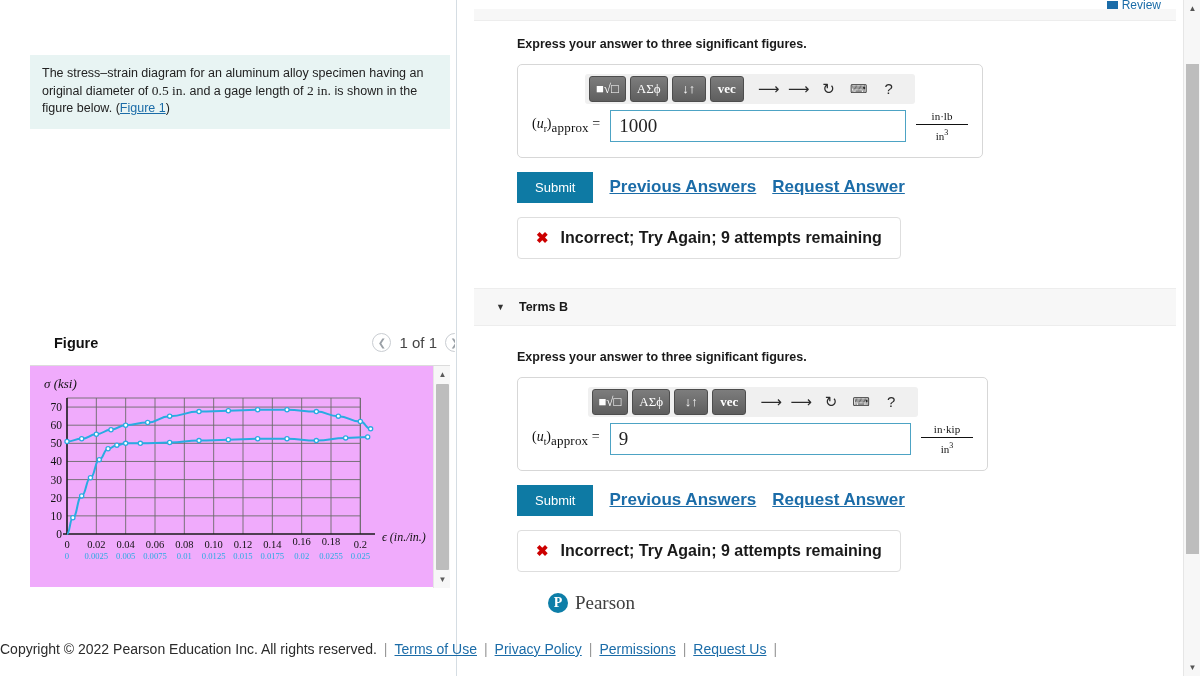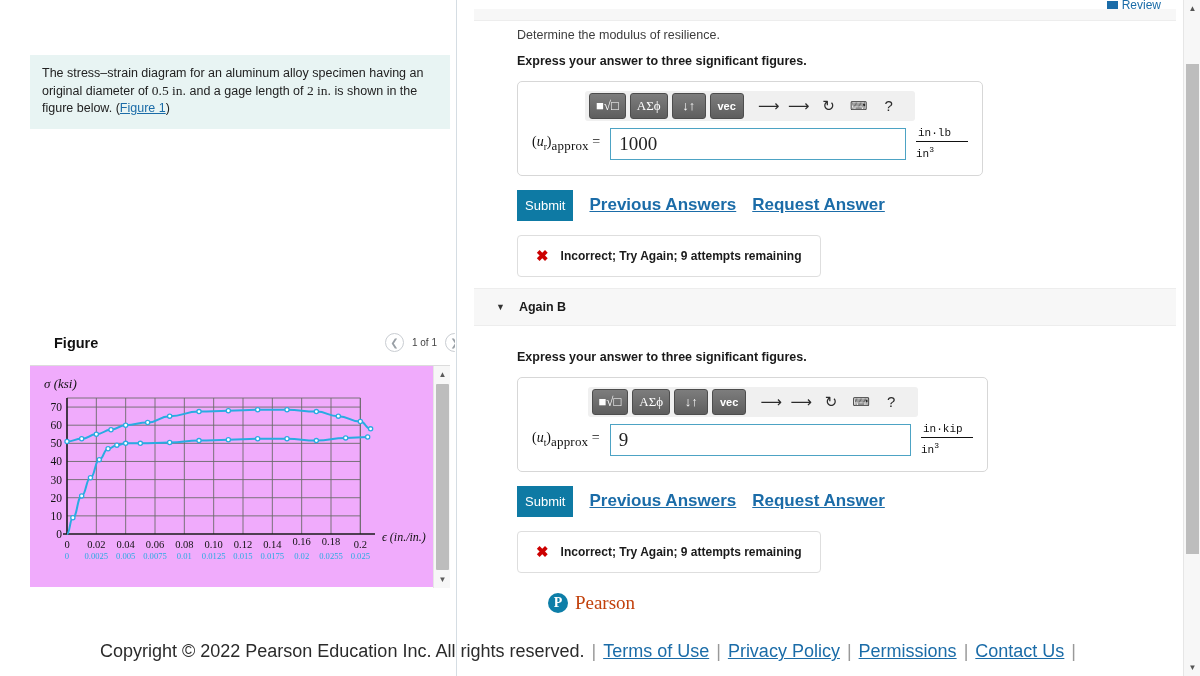--- a/index.html
+++ b/index.html
@@ -39,21 +39,21 @@
   .fig-nav {
     position: absolute; right: 10px; top: 0;
     display: flex; align-items: center; gap: 8px;
   }
   .fig-nav-btn {
     width: 19px; height: 19px; border-radius: 50%;
     border: 1px solid #c9cdd2; background: #fff;
     color: #9aa0a6; font-size: 10px; line-height: 17px; text-align: center;
     cursor: pointer;
   }
-  .fig-count { font-size: 10px; color: #444; }
+  .fig-count { font-size: 15px; color: #444; }
 
   .figure-panel {
     position: absolute; left: 30px; top: 365px;
     width: 420px; height: 222px;
     border-top: 1px solid #dcdcdc;
     background: #f0abfc;
   }
   .figure-canvas { position: absolute; left: 0; top: 0; width: 400px; height: 222px; }
 
   
@@ -111,21 +111,21 @@
     background: #f0f0f0; border-radius: 3px;
     display: flex; align-items: center; gap: 4px; padding-left: 4px;
   }
   .mb-btn {
     height: 26px; min-width: 34px; padding: 0 6px;
     background: linear-gradient(#7d7d7d, #5e5e5e);
     border: 1px solid #4d4d4d; border-radius: 3px;
     color: #fff; font-size: 13px; line-height: 24px; text-align: center;
     cursor: pointer; font-family: "Liberation Serif", serif;
   }
-  .mb-btn.vec { font-family: Liberation Sans, sans-serif; font-size: 11px; font-weight: bold; }
+  .mb-btn.vec { font-family: Liberation Serif, serif; font-size: 13px; font-weight: bold; }
   .mb-icon {
     width: 26px; height: 26px; color: #2b2b2b; font-size: 15px;
     text-align: center; line-height: 26px; cursor: pointer;
   }
   .mb-icon.kbd { font-size: 12px; }
   .mb-sp { width: 4px; }
 
   .ans-row {
     display: flex; align-items: center; padding: 6px 14px 14px 14px; gap: 10px;
   }
@@ -134,68 +134,68 @@
     white-space: nowrap;
   }
   .ans-label .sub { font-size: 9.5px; vertical-align: sub; }
   .ans-label .subword { font-size: 13px; vertical-align: sub; letter-spacing: .2px; margin-top: 32px; }
   .ans-input {
     flex: 1; height: 32px; border: 1px solid #4da3c4; background: #fff;
     font-family: "Liberation Serif", serif; font-size: 19px; color: #222;
     padding: 0 8px; outline: none;
   }
   .unit {
-    font-family: Liberation Mono, monospace; font-size: 11px; color: #111;
-    text-align: left; line-height: 13px; width: 52px;
+    font-family: Liberation Serif, serif; font-size: 11px; color: #111;
+    text-align: center; line-height: 13px; width: 52px;
   }
   .unit .num { border-bottom: 1px solid #111; display: block; padding: 0 2px 1px 2px; }
   .unit .den { display: block; padding-top: 1px; }
   .unit sup { font-size: 8px; }
 
   .submit-row { display: flex; align-items: center; gap: 16px; }
   .submit-btn {
     background: #0e7aa4; color: #fff; border: none;
     font-size: 13px; font-family: "Liberation Sans", sans-serif;
-    padding: 8px 8px; cursor: pointer;
+    padding: 8px 18px; cursor: pointer;
   }
   .aux-link { font-size: 17px; color: #1b6ca8; text-decoration: underline; cursor: pointer; font-weight: bold; }
 
   .feedback {
     border: 1px solid #dedede; border-radius: 4px; background: #fff;
     display: inline-flex; align-items: center; gap: 12px;
     padding: 11px 18px;
   }
   .fb-x { color: #cc0000; font-size: 15px; font-weight: bold; }
-  .fb-text { font-size: 12px; font-weight: bold; color: #1a1a1a; }
+  .fb-text { font-size: 16px; font-weight: bold; color: #1a1a1a; }
 
   .partb-bar {
     position: absolute; left: 17px; width: 702px; height: 38px;
     background: #f7f7f7; border-top: 1px solid #ededed; border-bottom: 1px solid #ededed;
     display: flex; align-items: center; gap: 14px; padding-left: 22px;
   }
   .caret { color: #333; font-size: 9px; }
   .part-label { font-size: 12.5px; font-weight: bold; color: #1a1a1a; }
 
   
   .brand {
     position: absolute; left: 0; top: 592px; width: 1183px;
     display: flex; align-items: center; justify-content: center; gap: 7px;
   }
   .brand-mark {
     width: 20px; height: 20px; border-radius: 50%;
     background: #0d7ea8; color: #fff;
     font-family: "Liberation Serif", serif; font-size: 14px; font-weight: bold;
     text-align: center; line-height: 20px;
   }
-  .brand-name { font-family: "Liberation Serif", serif; font-size: 19px; color: #c2410c; }
+  .brand-name { font-family: "Liberation Serif", serif; font-size: 19px; color: #404040; }
 
   .copyright {
     position: absolute; left: 0; top: 641px; width: 1183px;
-    display: flex; align-items: center; justify-content: center;
-    font-size: 18px; color: #2b2b2b; gap: 0;
+    display: flex; align-items: center; 
+    font-size: 14px; color: #2b2b2b; gap: 0;
   }
   .copyright .sep { margin: 0 7px; color: #999; }
   .copyright a { color: #1b6ca8; text-decoration: underline; }
 
   
   .page-scroll {
     position: absolute; right: 0; top: 0; width: 17px; height: 676px;
     background: #f7f7f7; border-left: 1px solid #e6e6e6;
   }
   .page-scroll .arw {
@@ -348,21 +348,20 @@
   <div class="main-col">
 
     <div class="review-link">
       <span class="review-icon"></span>
       <span>Review</span>
     </div>
 
     <div class="part-bar-cut"></div>
 
     <div style="position:absolute; left:60px; top:27px; width:640px;">
-      <div class="q-text">Determine the modulus of resilience.</div>
       <div class="q-bold" style="margin-top:9px;">Express your answer to three significant figures.</div>
 
       <div class="answer-box" style="margin-top:11px; width:466px;">
         <div class="mathbar">
           <div class="mb-btn">■√□</div>
           <div class="mb-btn">ΑΣϕ</div>
           <div class="mb-btn">↓↑</div>
           <div class="mb-btn vec">vec</div>
           <div class="mb-sp"></div>
           <div class="mb-icon">⟶</div>
@@ -388,21 +387,21 @@
       </div>
 
       <div class="feedback" style="margin-top:14px;">
         <span class="fb-x">✖</span>
         <span class="fb-text">Incorrect; Try Again; 9 attempts remaining</span>
       </div>
     </div>
 
     <div class="partb-bar" style="top:288px;">
       <span class="caret">▼</span>
-      <span class="part-label">Again B</span>
+      <span class="part-label">Terms B</span>
     </div>
 
     <div style="position:absolute; left:60px; top:340px; width:640px;">
       <div class="q-bold" style="margin-top:9px;">Express your answer to three significant figures.</div>
 
       <div class="answer-box" style="margin-top:11px; width:471px;">
         <div class="mathbar">
           <div class="mb-btn">■√□</div>
           <div class="mb-btn">ΑΣϕ</div>
           <div class="mb-btn">↓↑</div>
@@ -444,21 +443,21 @@
 
   <div class="copyright">
     <span>Copyright © 2022 Pearson Education Inc. All rights reserved.</span>
     <span class="sep">|</span>
     <a href="#">Terms of Use</a>
     <span class="sep">|</span>
     <a href="#">Privacy Policy</a>
     <span class="sep">|</span>
     <a href="#">Permissions</a>
     <span class="sep">|</span>
-    <a href="#">Contact Us</a>
+    <a href="#">Request Us</a>
     <span class="sep">|</span>
   </div>
 
   <div class="page-scroll">
     <div class="arw up">▲</div>
     <div class="thumb"></div>
     <div class="arw down">▼</div>
   </div>
 </div>
 

